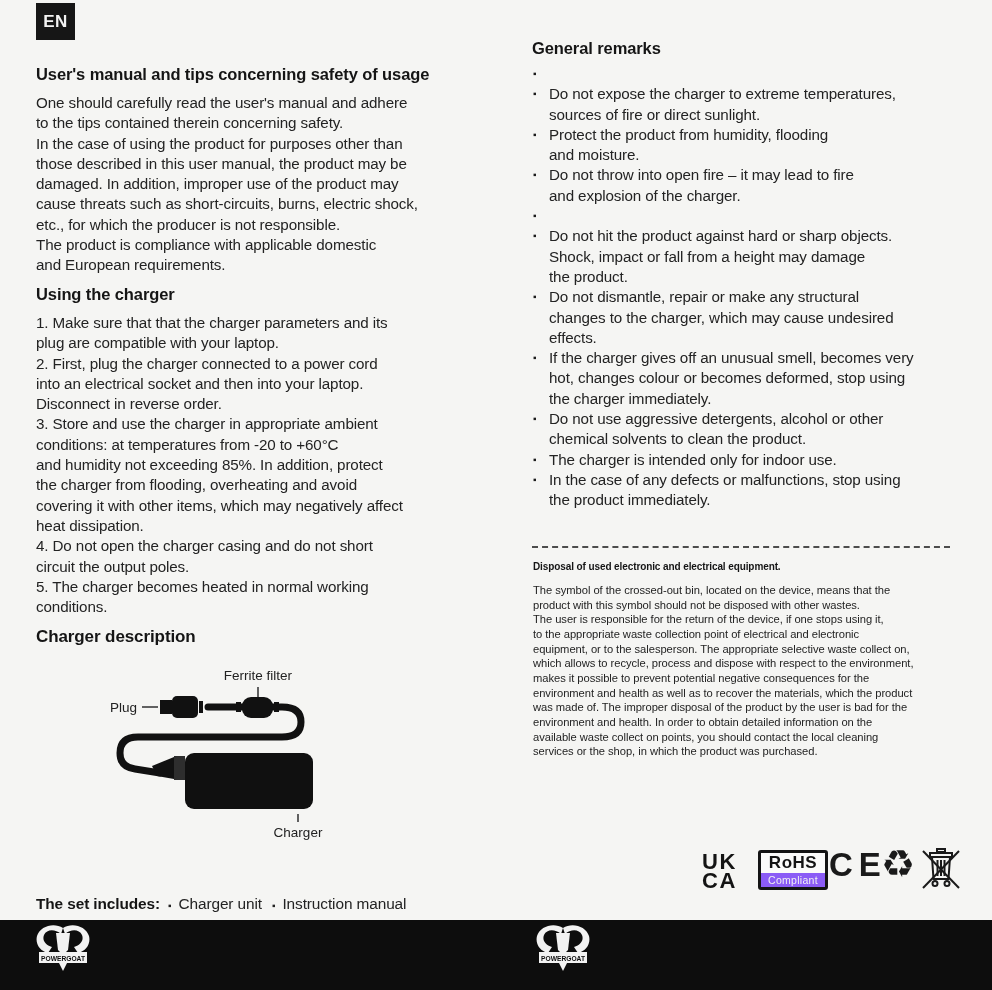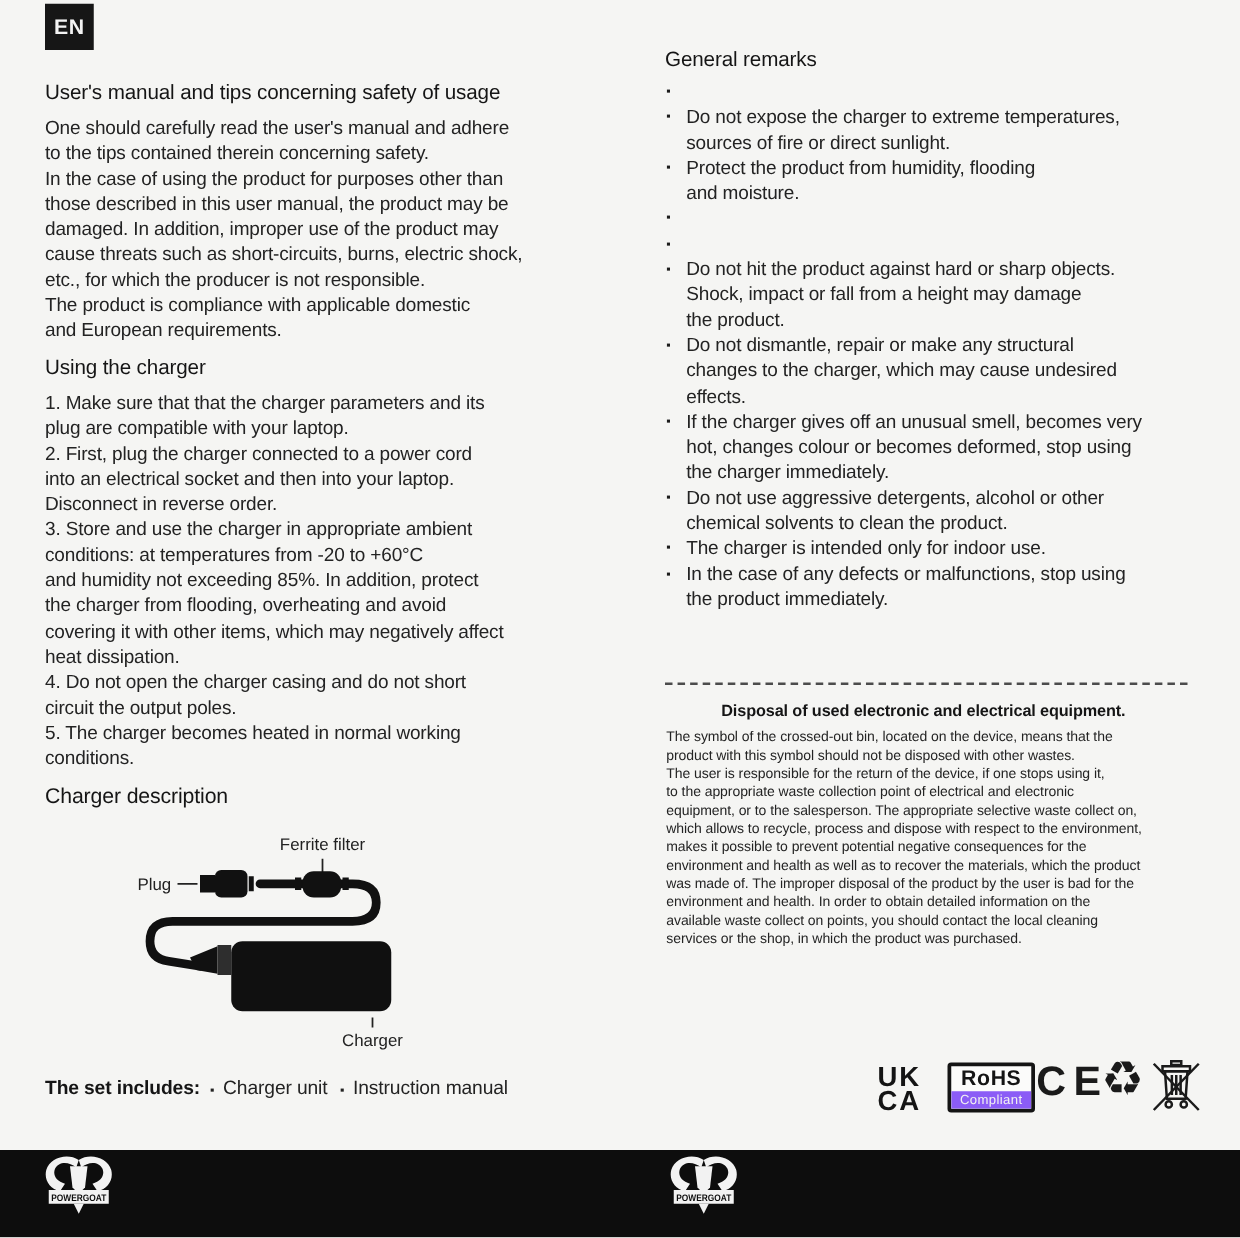--- a/index.html
+++ b/index.html
@@ -2,30 +2,30 @@
 <html><head>
 <meta charset="utf-8">
 <style>
   html,body{margin:0;padding:0;background:#e8e8e6;}
   .page{position:relative;width:992px;height:990px;background:#f5f5f3;overflow:hidden;
         font-family:"Liberation Sans",sans-serif;color:#232323;}
   .abs{position:absolute;}
   .en-badge{position:absolute;left:36px;top:3px;width:39px;height:37px;background:#161616;
             color:#f3f3f3;font-weight:bold;font-size:17px;display:flex;align-items:center;
             justify-content:center;letter-spacing:.5px;}
-  .h1{font-weight:normal;color:#151515;font-size:16.5px;letter-spacing:-0.1px;text-align:center;}
+  .h1{font-weight:bold;color:#151515;font-size:16.5px;letter-spacing:-0.1px;text-align:center;}
   .body-text{font-size:15.2px;line-height:20.3px;letter-spacing:-0.12px;white-space:pre-line;}
   ul.remarks{list-style:none;margin:0;padding:0;font-size:15.2px;line-height:20.3px;letter-spacing:-0.12px;}
   ul.remarks li{display:flex;gap:9px;}
   .blt{flex:0 0 7px;font-size:10px;line-height:20.3px;color:#1c1c1c;}
   .btxt{white-space:pre-line;}
   .dashed{position:absolute;left:532px;top:546px;width:418px;border-top:2px dashed #4c4c4c;}
-  .disposal-h{font-size:13px;font-weight:bold;color:#151515;letter-spacing:-0.1px;margin-left:44px;}
+  .disposal-h{font-size:10px;font-weight:bold;color:#151515;letter-spacing:-0.1px;}
   .disposal-b{font-size:11.2px;line-height:14.65px;letter-spacing:-0.05px;white-space:pre-line;}
-  .set-line{position:absolute;left:36px;top:862px;font-size:15.4px;letter-spacing:-0.1px;}
+  .set-line{position:absolute;left:36px;top:895px;font-size:15.4px;letter-spacing:-0.1px;}
   .set-label{font-weight:bold;color:#151515;margin-right:8px;}
   .set-item{margin-right:10px;}
   .set-item .blt2{font-size:10px;margin-right:7px;}
   .ukca{position:absolute;left:702px;top:852px;font-weight:800;font-size:22px;line-height:19px;
         letter-spacing:1.5px;color:#141414;}
   .rohs{position:absolute;left:758px;top:850px;width:64px;border:3px solid #141414;border-radius:3px;
         background:#fbfbfa;text-align:center;overflow:hidden;}
   .rohs-t{font-weight:bold;font-size:17px;line-height:20px;color:#141414;letter-spacing:.5px;}
   .rohs-b{background:#8b5cf6;color:#f2f2f2;font-size:10.5px;line-height:14px;letter-spacing:.3px;}
   .ce{position:absolute;left:829px;top:846px;font-size:33px;font-weight:bold;letter-spacing:6px;color:#1a1a1a;}
@@ -111,20 +111,22 @@
         <span class="btxt">Do not expose the charger to extreme temperatures,
 sources of fire or direct sunlight.</span>
       </li>
     <li>
         <span class="blt">▪</span>
         <span class="btxt">Protect the product from humidity, flooding
 and moisture.</span>
       </li>
     <li>
         <span class="blt">▪</span>
+        <span class="btxt">Do not throw into open fire – it may lead to fire
+and explosion of the charger.</span>
       </li>
     <li>
         <span class="blt">▪</span>
       </li>
     <li>
         <span class="blt">▪</span>
         <span class="btxt">Do not hit the product against hard or sharp objects.
 Shock, impact or fall from a height may damage
 the product.</span>
       </li>

